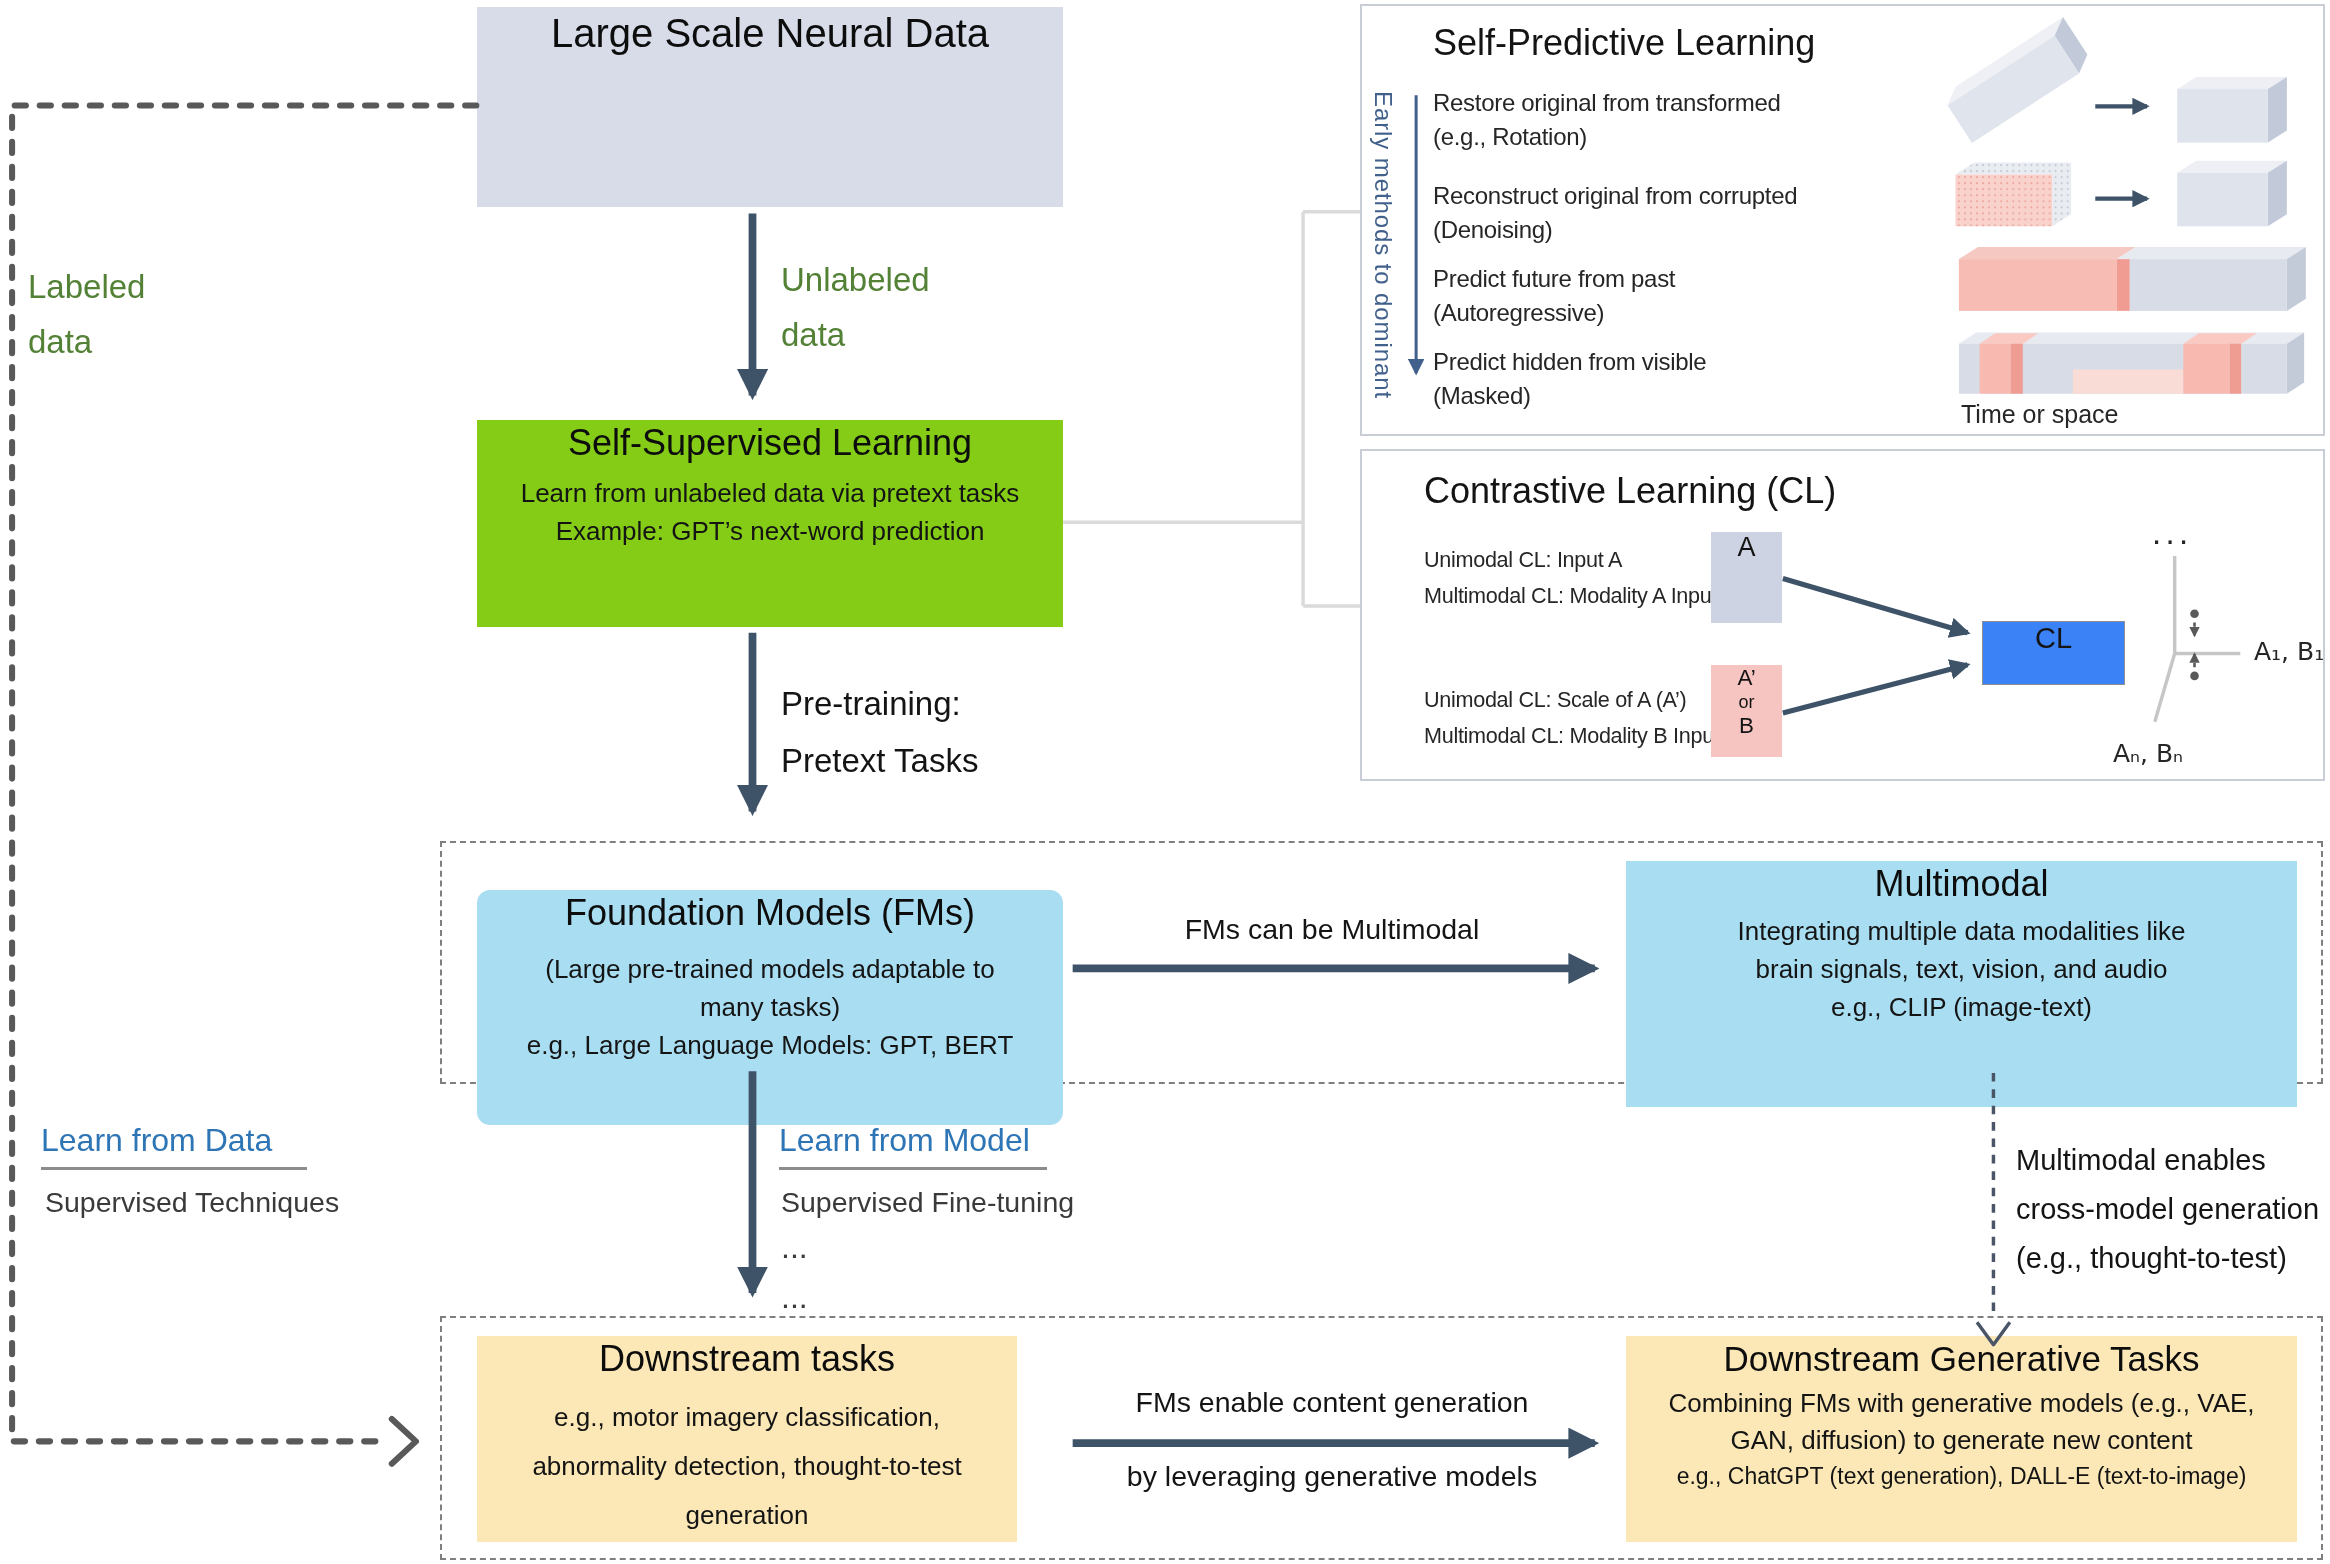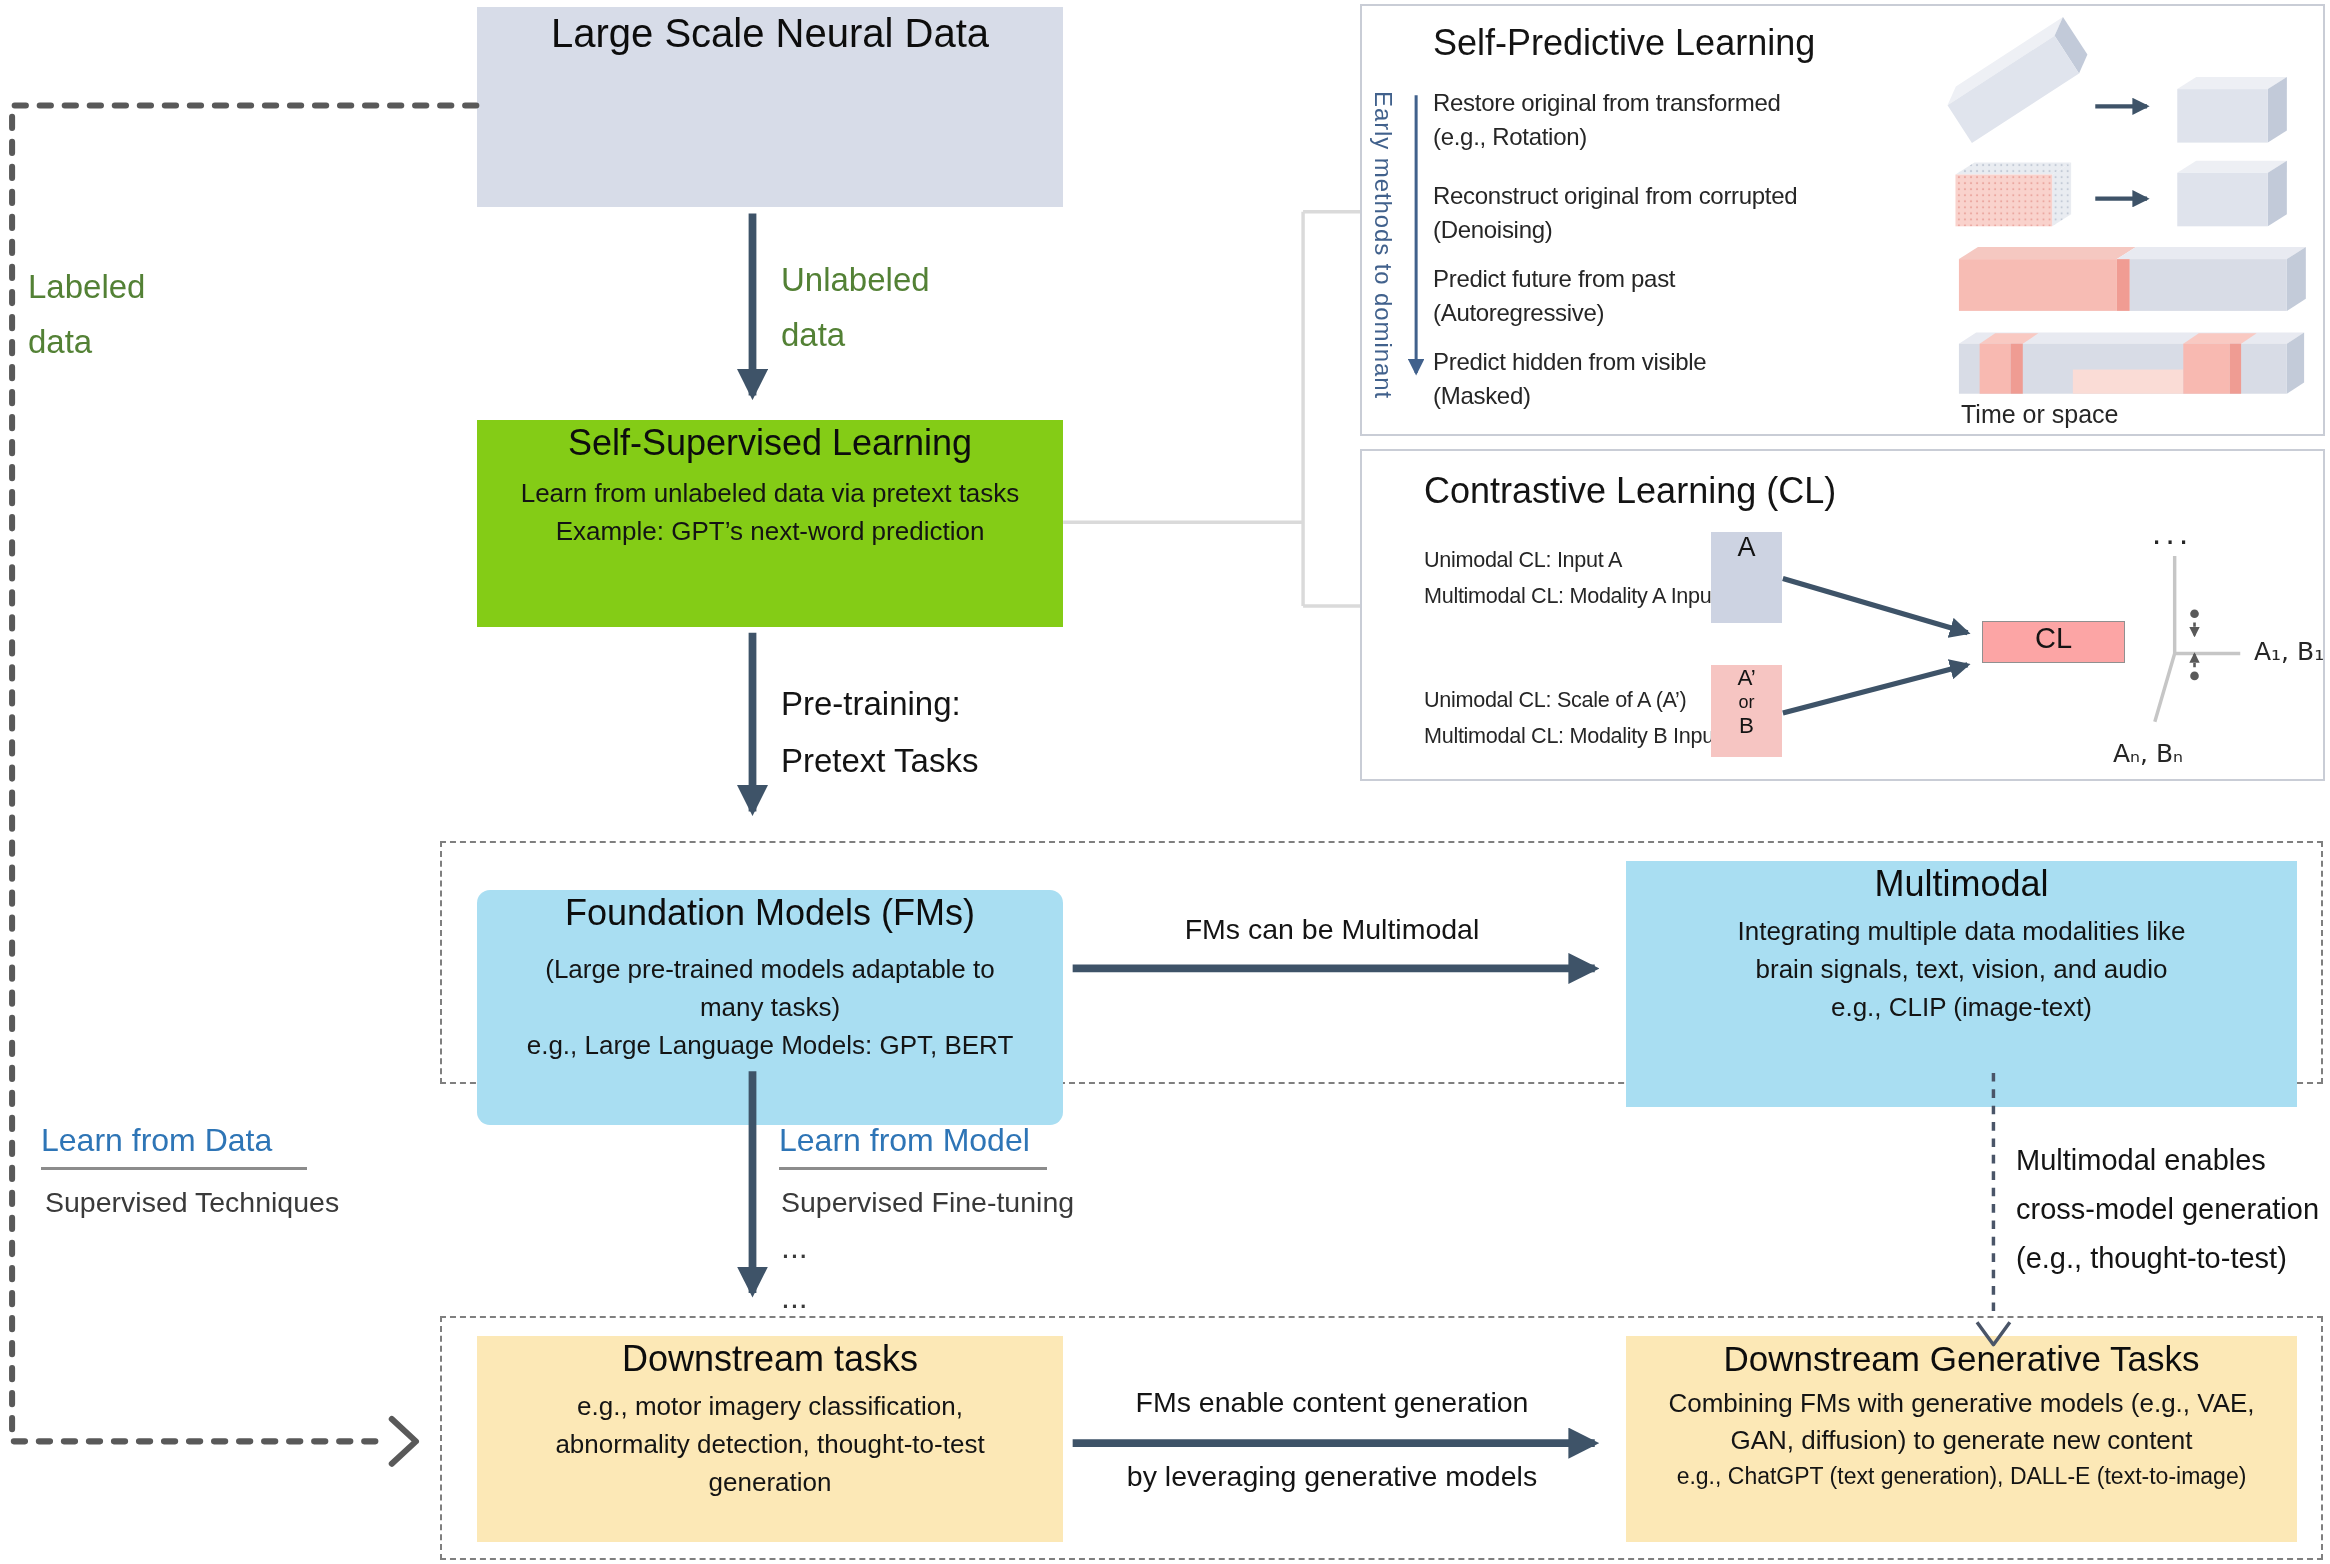--- a/index.html
+++ b/index.html
@@ -52,21 +52,21 @@
     <div class="bl">e.g., Large Language Models: GPT, BERT</div>
   </div>
 
   <div class="box" style="left:1626px;top:861px;width:671px;height:246px;background:#a9def2;">
     <div class="bt">Multimodal</div>
     <div class="bl" style="margin-top:5.2px;">Integrating multiple data modalities like</div>
     <div class="bl">brain signals, text, vision, and audio</div>
     <div class="bl">e.g., CLIP (image-text)</div>
   </div>
 
-  <div class="box" style="left:477px;top:1336px;width:586px;height:206px;background:#fce8b6;">
+  <div class="box" style="left:477px;top:1336px;width:540px;height:206px;background:#fce8b6;gap:11px;">
     <div class="bt">Downstream tasks</div>
     <div class="bl" style="margin-top:5.2px;">e.g., motor imagery classification,</div>
     <div class="bl">abnormality detection, thought-to-test</div>
     <div class="bl">generation</div>
   </div>
 
   <div class="box" style="left:1626px;top:1336px;width:671px;height:206px;background:#fce8b6;">
     <div class="bt" style="font-size:35px;">Downstream Generative Tasks</div>
     <div class="bl" style="margin-top:3.5px;line-height:1.42;">Combining FMs with generative models (e.g., VAE,</div>
     <div class="bl" style="line-height:1.42;">GAN, diffusion) to generate new content</div>
@@ -148,21 +148,21 @@
 
   <div class="box" style="left:1711px;top:532px;width:71px;height:91px;background:#cdd3e2;">
     <div style="font-size:27px;color:#141414;">A</div>
   </div>
   <div class="box" style="left:1711px;top:665px;width:71px;height:92px;background:#f6c5c2;">
     <div style="font-size:22.4px;line-height:1.2;color:#141414;">A’</div>
     <div style="font-size:18px;line-height:1.2;color:#141414;">or</div>
     <div style="font-size:22.4px;line-height:1.2;color:#141414;">B</div>
   </div>
 
-  <div class="box" style="left:1982px;top:621px;width:143px;height:42px;background:#fca5a5;border:1.7px solid #909090;box-sizing:border-box;">
+  <div class="box" style="left:1982px;top:621px;width:143px;height:64px;background:#3b82f6;border:1.7px solid #909090;box-sizing:border-box;">
     <div style="font-size:29px;color:#141414;">CL</div>
   </div>
 
   <div class="small-label" style="left:2152px;top:514px;font-size:33px;letter-spacing:4.3px;">...</div>
   <div class="small-label subfont" style="left:2254px;top:637px;">A₁, B₁</div>
   <div class="small-label subfont" style="left:2113px;top:739px;">Aₙ, Bₙ</div>
 
   <svg width="2330" height="1565" viewBox="0 0 2700 1813">
     <defs>
       <marker id="m-main" viewBox="0 0 10 10" refX="8.5" refY="5" markerWidth="4" markerHeight="4" orient="auto-start-reverse">

